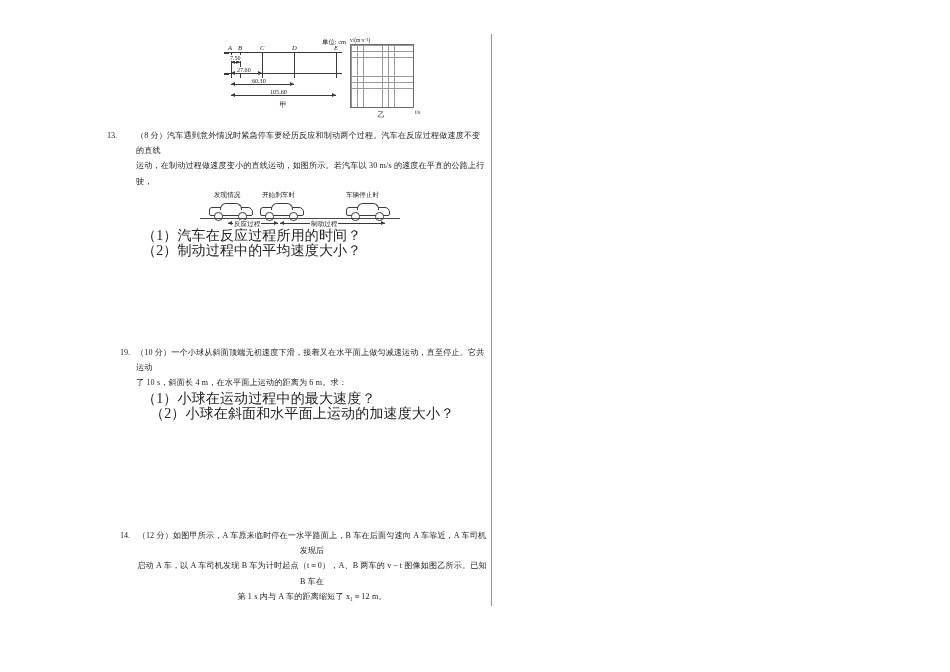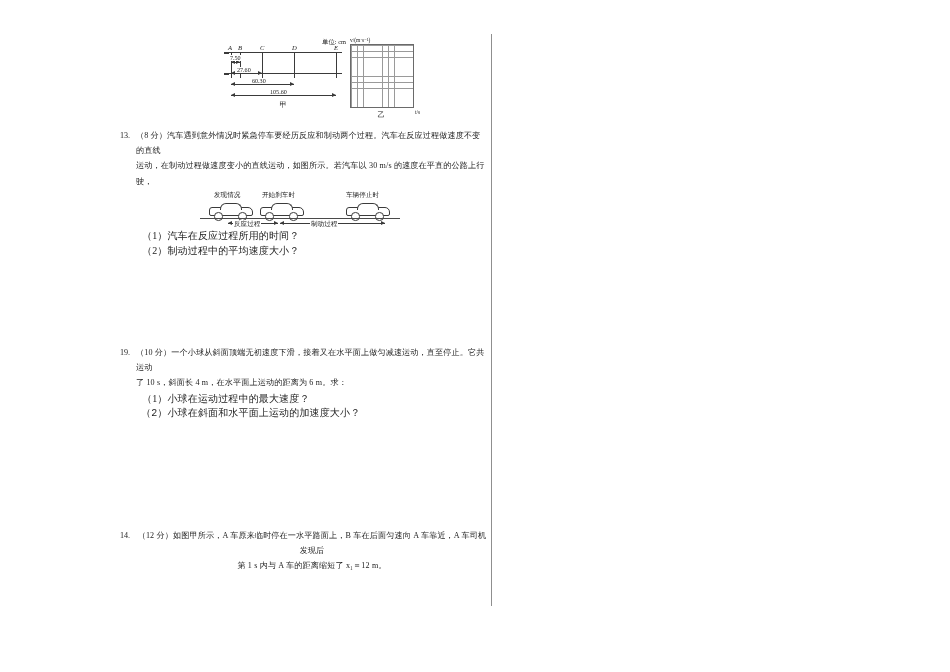--- a/index.html
+++ b/index.html
@@ -47,21 +47,21 @@
   }
   .qnum {
     position: absolute;
     font-size: 8.1px;
     line-height: 15.2px;
     color: #232323;
     text-align: right;
     width: 26px;
   }
   .sub {
-    font-size: 10px;
+    font-size: 14px;
     line-height: 15.2px;
   }
 
   
   .fig-tape {
     position: absolute;
     left: 218px;
     top: 40px;
     width: 130px;
     height: 68px;
@@ -250,21 +250,21 @@
 
       <div class="figcap" style="left:48px; top:60px; width:34px;">甲</div>
     </div>
 
     <div class="fig-grid">
       <div class="grid-ylbl">v/(m·s⁻¹)</div>
       <div class="grid-xlbl">t/s</div>
     </div>
     <div class="figcap" style="left:350px; top:110px; width:62px;">乙</div>
 
-    <div class="qnum" style="left:104px; top:128px;">13.</div>
+    <div class="qnum" style="left:91px; top:128px;">13.</div>
     <div class="qblock" style="left:136px; top:128px; width:350px;">
       <div>（8 分）汽车遇到意外情况时紧急停车要经历反应和制动两个过程。汽车在反应过程做速度不变的直线</div>
       <div>运动，在制动过程做速度变小的直线运动，如图所示。若汽车以 30 m/s 的速度在平直的公路上行驶，</div>
     </div>
 
     <div class="fig-cars">
       <div class="car-lbl" style="left:14px;">发现情况</div>
       <div class="car-lbl" style="left:62px;">开始刹车时</div>
       <div class="car-lbl" style="left:146px;">车辆停止时</div>
 
@@ -299,26 +299,27 @@
     <div class="qblock" style="left:142px; top:228px; width:340px;">
       <div class="sub">（1）汽车在反应过程所用的时间？</div>
       <div class="sub">（2）制动过程中的平均速度大小？</div>
     </div>
 
     <div class="qnum" style="left:104px; top:345px;">19.</div>
     <div class="qblock" style="left:136px; top:345px; width:350px;">
       <div>（10 分）一个小球从斜面顶端无初速度下滑，接着又在水平面上做匀减速运动，直至停止。它共运动</div>
       <div>了 10 s，斜面长 4 m，在水平面上运动的距离为 6 m。求：</div>
       <div class="sub" style="margin-left:6px;">（1）小球在运动过程中的最大速度？</div>
-      <div class="sub" style="margin-left:5px;font-family:Liberation Mono, monospace;">（2）小球在斜面和水平面上运动的加速度大小？</div>
+      <div class="sub" style="margin-left:14px;">（2）小球在斜面和水平面上运动的加速度大小？</div>
     </div>
 
     <div class="qnum" style="left:104px; top:528px;">14.</div>
     <div class="qblock" style="left:136px; top:528px; width:352px;text-align:center;">
       <div>（12 分）如图甲所示，A 车原来临时停在一水平路面上，B 车在后面匀速向 A 车靠近，A 车司机发现后</div>
+      <div>启动 A 车，以 A 车司机发现 B 车为计时起点（t＝0），A、B 两车的 v－t 图像如图乙所示。已知 B 车在</div>
       <div>第 1 s 内与 A 车的距离缩短了 x₁＝12 m。</div>
     </div>
 
   </div>
 
   <div class="col col-right">
 
     
     
 

